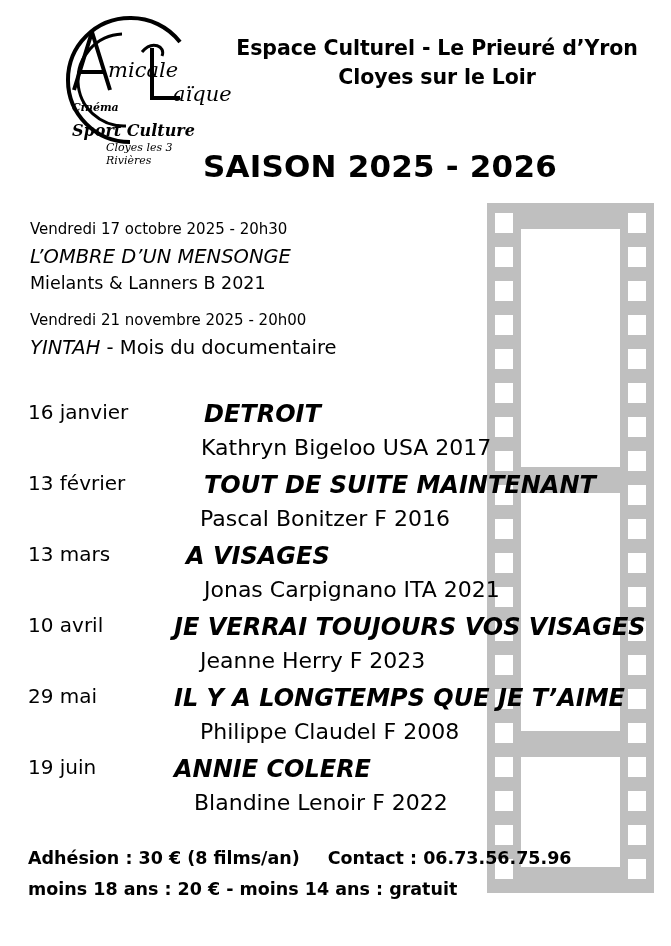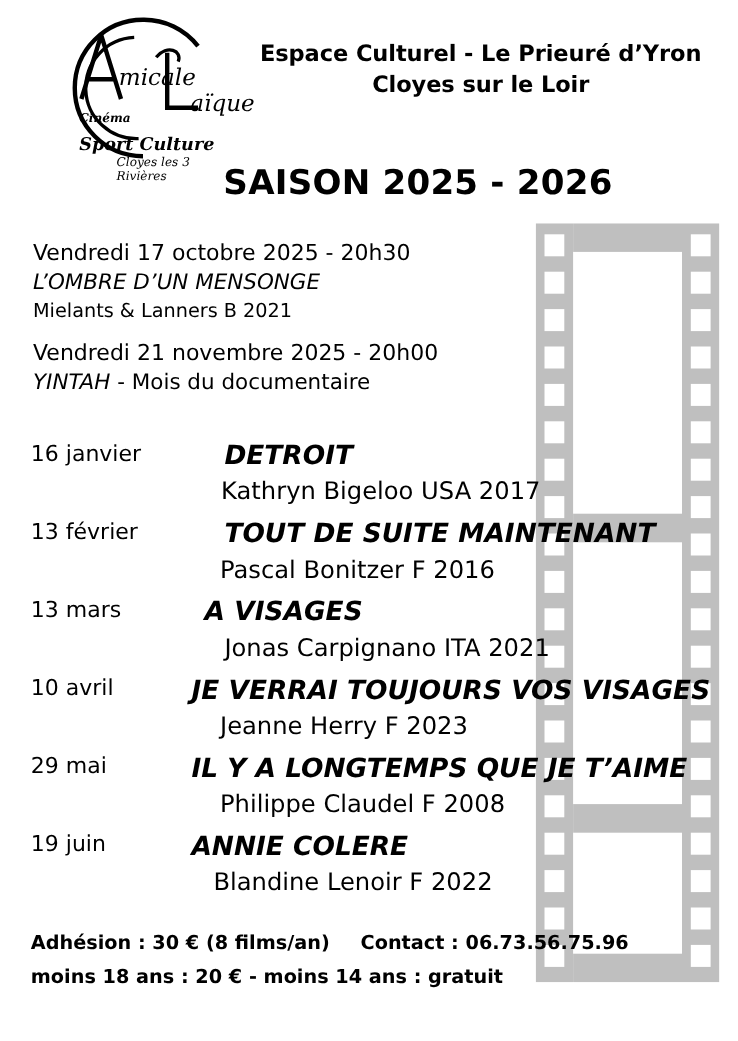--- a/index.html
+++ b/index.html
@@ -62,21 +62,21 @@
   }
 
   
   .early {
     position: absolute;
     left: 30px;
     top: 216px;
     width: 470px;
   }
   .early .date {
-    font-size: 20px;
+    font-size: 15px;
     line-height: 27px;
     white-space: nowrap;
   }
   .early .title {
     font-style: italic;
     font-size: 19.5px;
     line-height: 27px;
     white-space: nowrap;
   }
   .early .credit {

